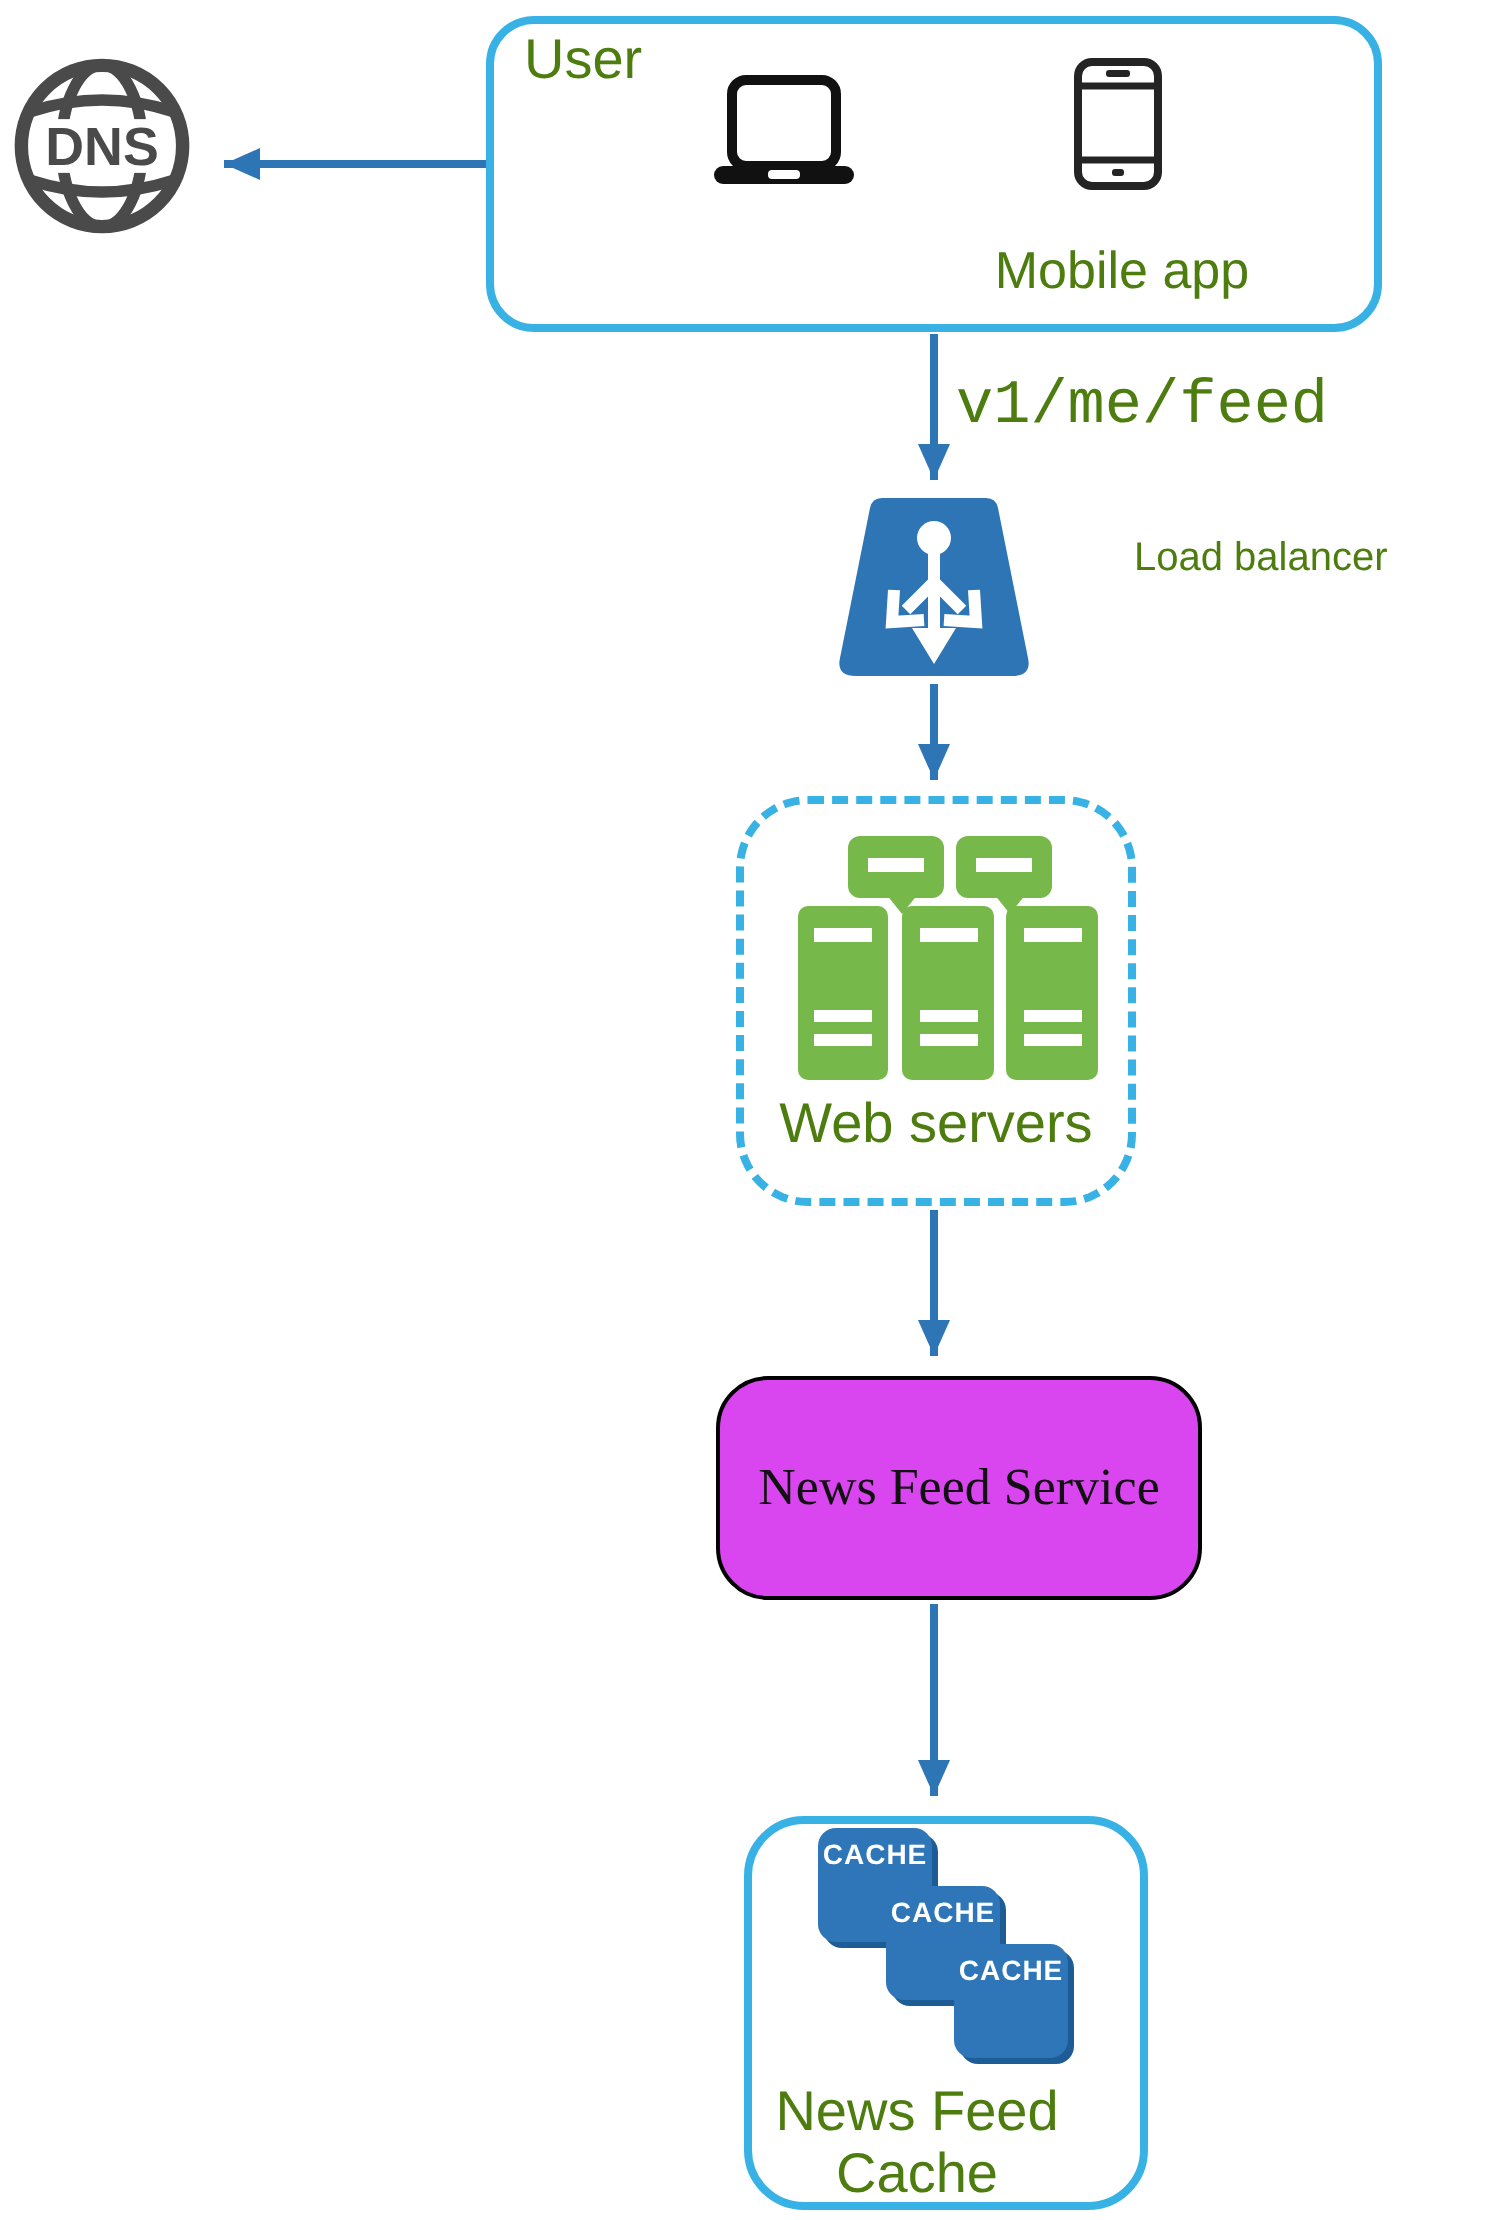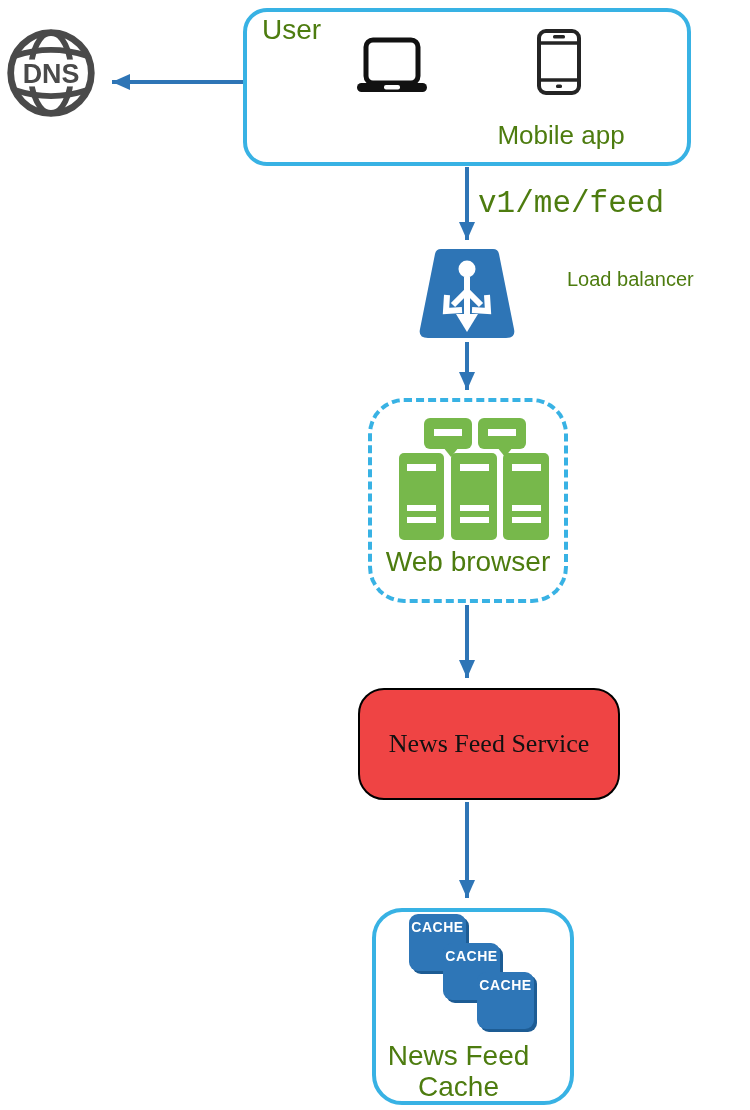--- a/index.html
+++ b/index.html
@@ -27,22 +27,22 @@
 
   
   .ws-box {
     position:absolute; left:368px; top:398px; width:200px; height:205px;
     border:4px dashed #38b2e4; border-radius:36px; background:#fff; box-sizing:border-box;
   }
   .lbl-ws { left:368px; top:546px; width:200px; text-align:center; font-size:28px; }
 
   
   .nfs-box {
-    position:absolute; left:358px; top:688px; width:262px; height:112px;
-    border:2px solid #000; border-radius:26px; background:#ef4444; box-sizing:border-box;
+    position:absolute; left:358px; top:688px; width:243px; height:112px;
+    border:2px solid #000; border-radius:26px; background:#d946ef; box-sizing:border-box;
     display:flex; align-items:center; justify-content:center;
     font-family:"Liberation Serif", serif; font-size:26px; color:#111;
   }
 
   
   .cache-box {
     position:absolute; left:372px; top:908px; width:202px; height:197px;
     border:4px solid #38b2e4; border-radius:30px; background:#fff; box-sizing:border-box;
   }
   .cache-sq {
@@ -126,21 +126,21 @@
     <rect x="11" y="101" width="29" height="6" fill="#fff"></rect>
     <rect x="55" y="37" width="46" height="87" rx="5" fill="#77b84b"></rect>
     <rect x="64" y="48" width="29" height="7" fill="#fff"></rect>
     <rect x="64" y="89" width="29" height="6" fill="#fff"></rect>
     <rect x="64" y="101" width="29" height="6" fill="#fff"></rect>
     <rect x="107" y="37" width="46" height="87" rx="5" fill="#77b84b"></rect>
     <rect x="116" y="48" width="29" height="7" fill="#fff"></rect>
     <rect x="116" y="89" width="29" height="6" fill="#fff"></rect>
     <rect x="116" y="101" width="29" height="6" fill="#fff"></rect>
   </svg>
-  <div class="label lbl-ws">Web browser</div>
+  <div class="label lbl-ws">Web servers</div>
 
   <div class="nfs-box">
     <span>News Feed Service</span>
   </div>
 
   <div class="cache-box"></div>
   <div class="cache-sq" style="left:409px;top:914px">
     <span>CACHE</span>
   </div>
   <div class="cache-sq" style="left:443px;top:943px">

